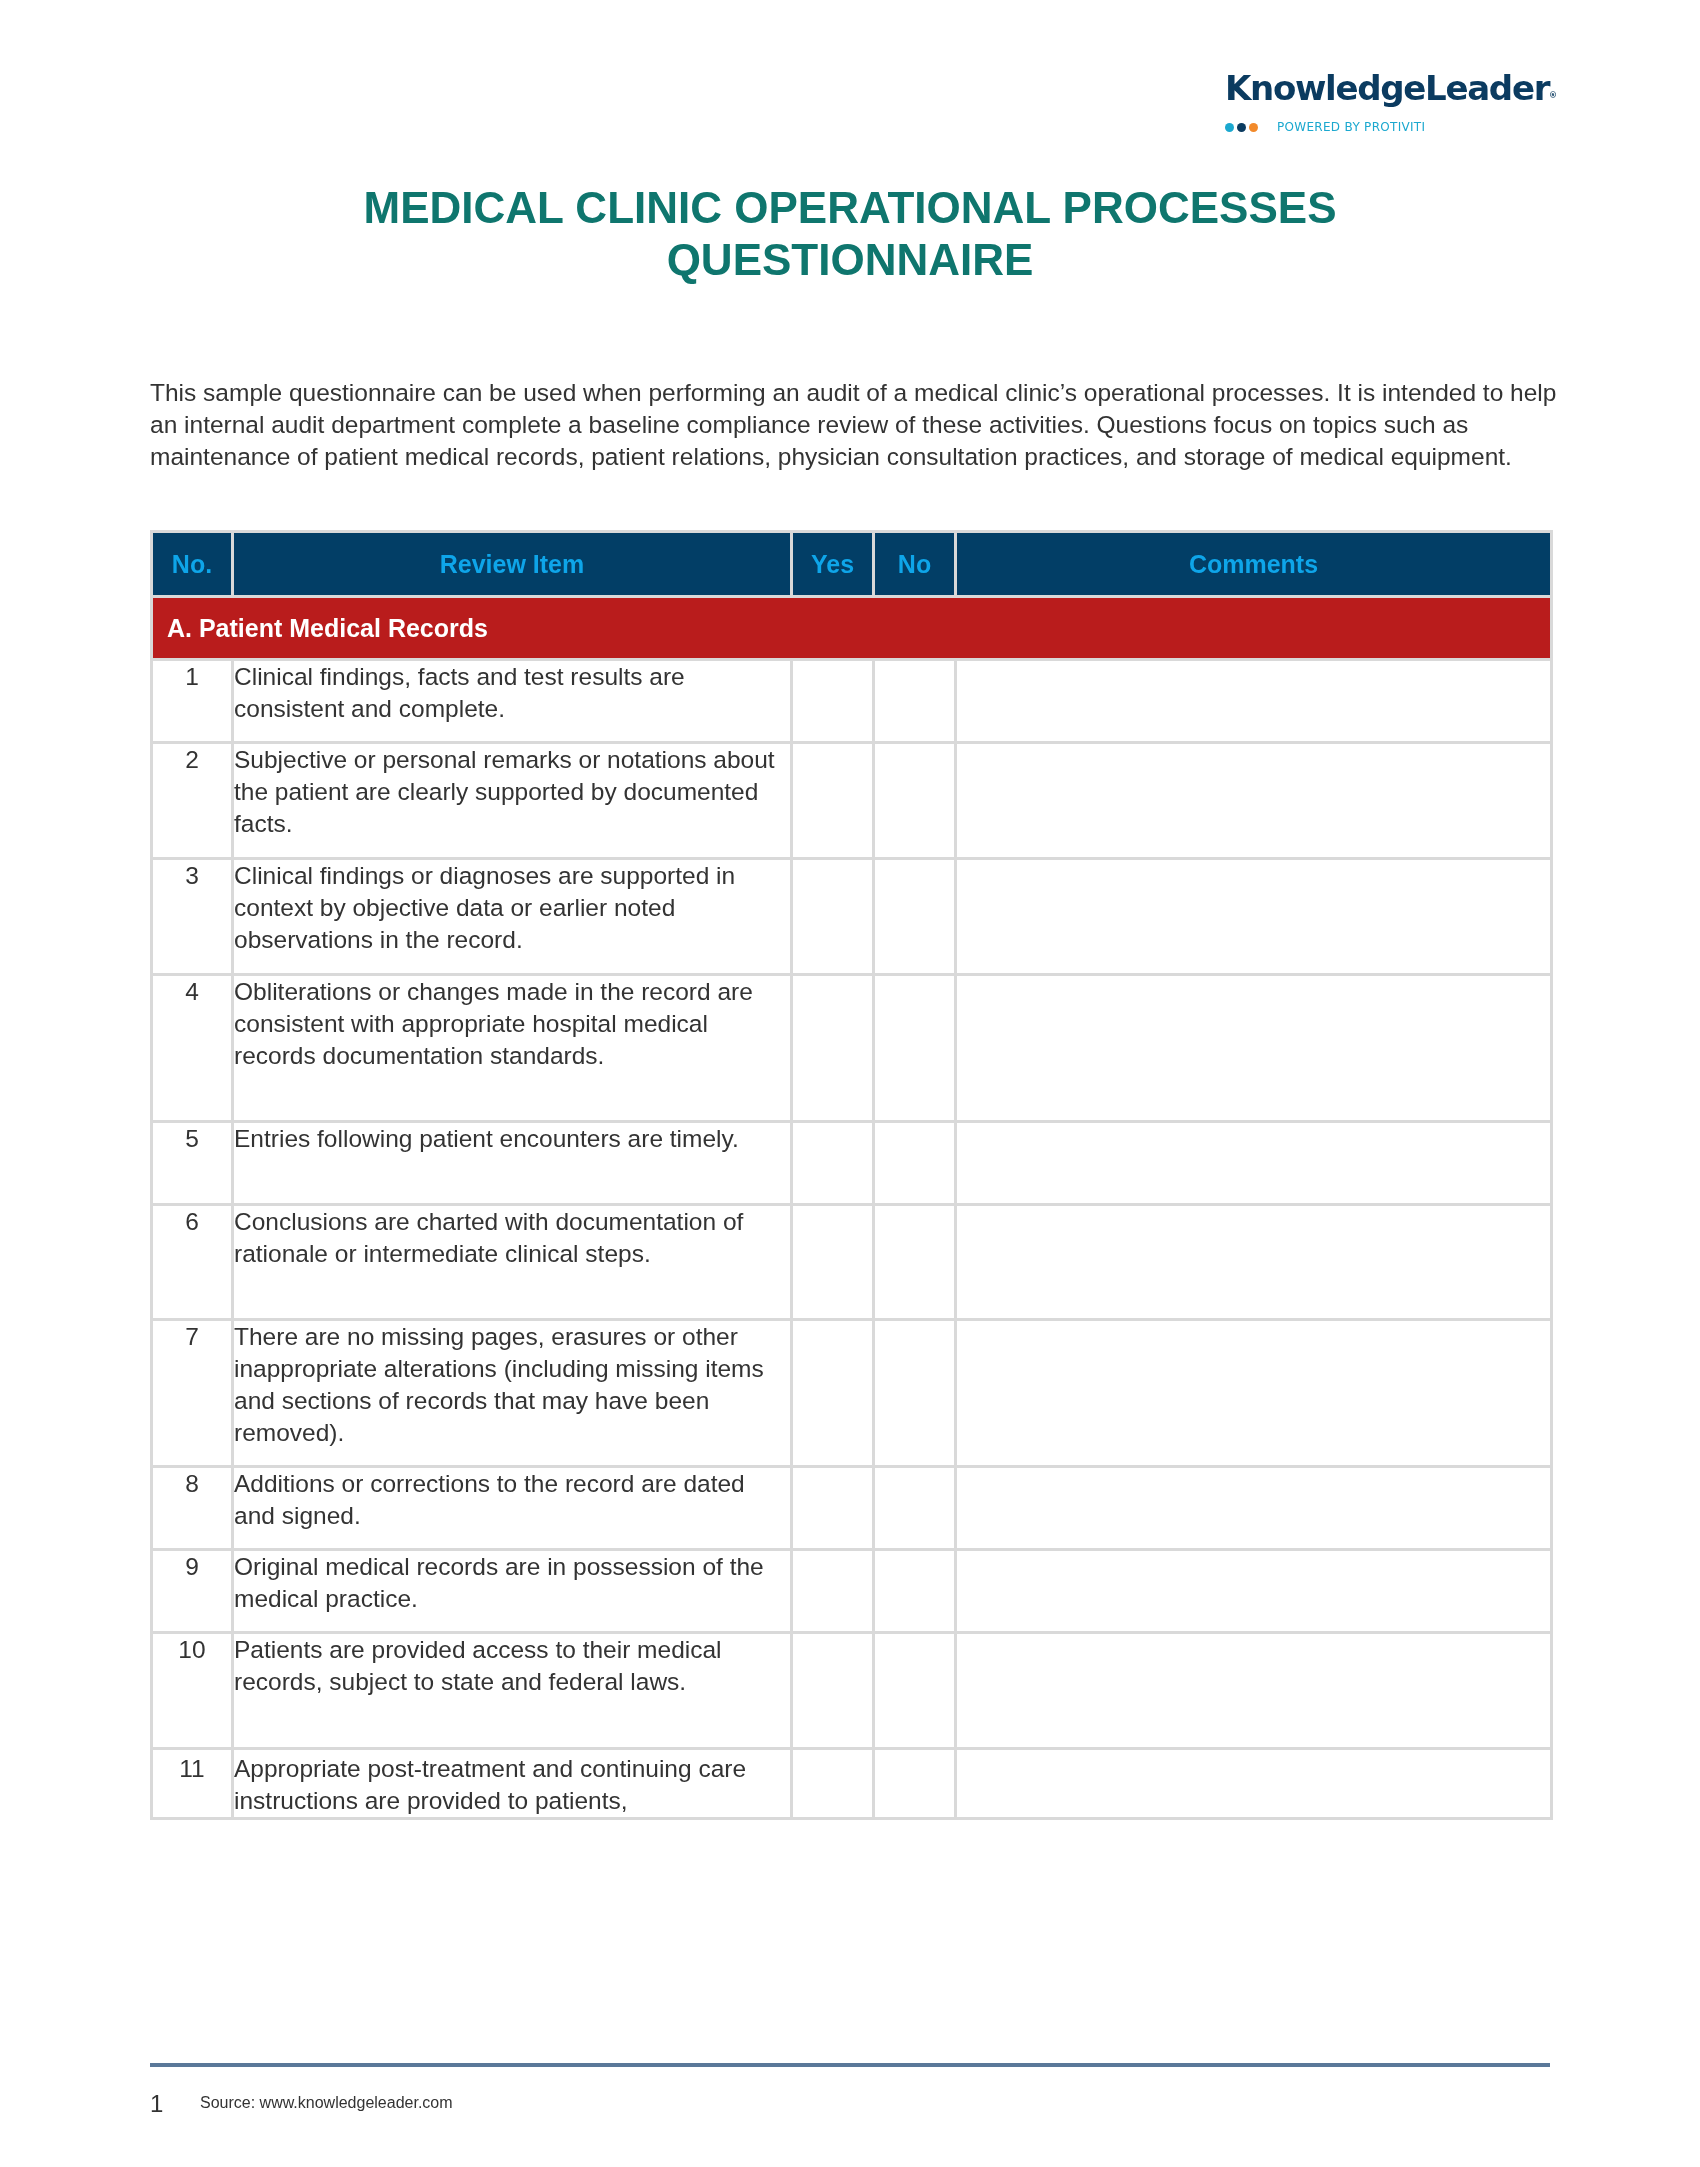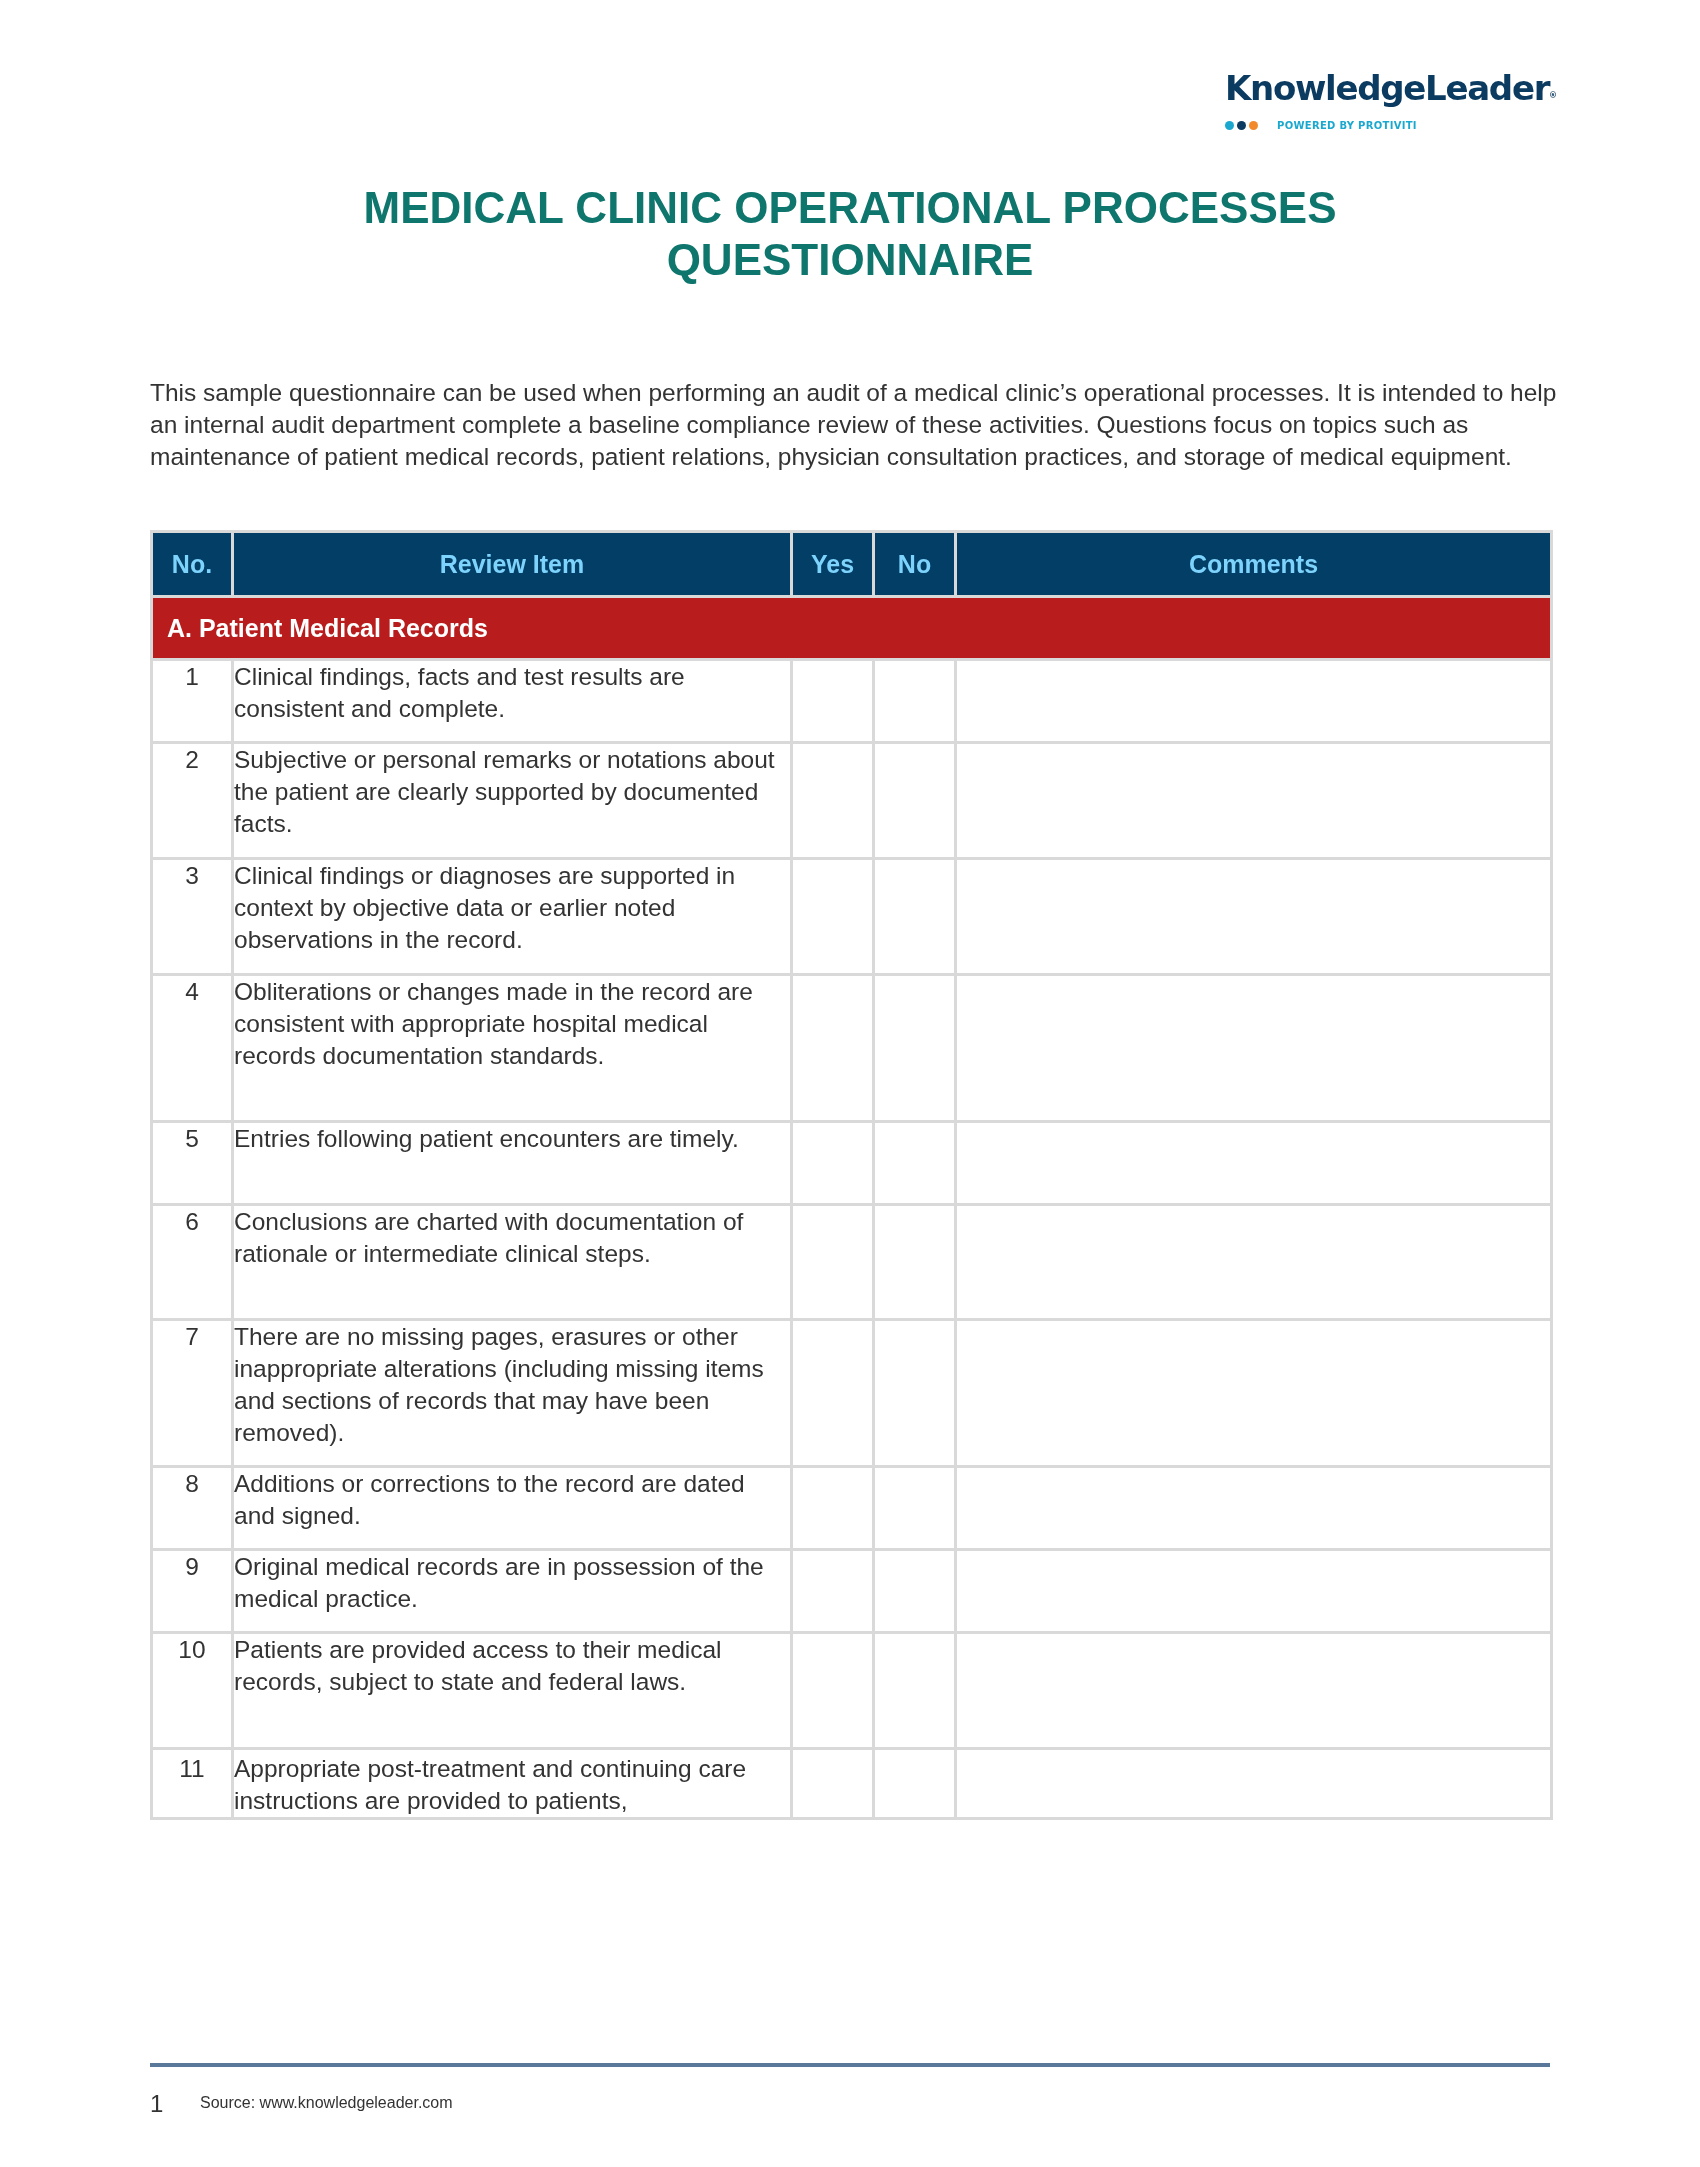--- a/index.html
+++ b/index.html
@@ -6,33 +6,33 @@
   body { width: 1700px; height: 2167px; position: relative; overflow: hidden;
          font-family: "Liberation Sans", sans-serif; color: #333333; }
 
   .logo { position: absolute; left: 1225px; top: 68px; width: 330px; }
   .logo-word { font-family: "DejaVu Sans", sans-serif; font-weight: bold; font-size: 34px;
                color: #0b3b60; letter-spacing: -1.3px; line-height: 40px; }
   .logo-word sup { font-size: 8px; vertical-align: top; position: relative; top: 8px; letter-spacing: 0; }
   .logo-sub { display: flex; align-items: center; margin-top: 12px; }
   .dot { width: 9px; height: 9px; border-radius: 50%; margin-right: 3px; display: inline-block; }
   .dot.d1 { background: #1ba8cf; } .dot.d2 { background: #0b3b60; } .dot.d3 { background: #f28a2b; }
-  .powered { font-family: "DejaVu Sans", sans-serif; font-weight: bold; font-size: 10px;
+  .powered { font-family: "DejaVu Sans", sans-serif; font-weight: normal; font-size: 12px;
              color: #1ba8cf; margin-left: 16px; letter-spacing: 0.3px; }
 
   .title { position: absolute; left: 150px; width: 1400px; top: 182px; text-align: center;
            font-weight: bold; font-size: 44px; line-height: 52px; color: #0f766e; }
 
   .intro { position: absolute; left: 150px; width: 1410px; top: 377px;
            font-size: 24.5px; line-height: 32px; color: #333333; }
 
   table.q { position: absolute; left: 150px; top: 530px; width: 1400px;
             border-collapse: collapse; table-layout: fixed; }
   table.q td, table.q th { border: 3px solid #d9d9d9; padding: 0; vertical-align: top; }
-  table.q th { background: #023e66; color: #7dd3fc; font-weight: bold; font-size: 25px;
+  table.q th { background: #023e66; color: #0ea5e9; font-weight: bold; font-size: 25px;
                height: 62px; vertical-align: middle; text-align: center; }
   tr.section td { background: #b91c1c; color: #ffffff; font-weight: bold; font-size: 25px;
                   height: 60px; vertical-align: middle; padding-left: 14px; }
   td.num { text-align: center; font-size: 24.5px; line-height: 32px; padding-top: 16px; }
   td.item { font-size: 24.5px; line-height: 32px; padding: 16px 12px 0 14px; }
   tr.r1 td { height: 80px; } tr.r2 td { height: 113px; } tr.r3 td { height: 113px; }
   tr.r4 td { height: 144px; } tr.r5 td { height: 80px; } tr.r6 td { height: 112px; }
   tr.r7 td { height: 144px; } tr.r8 td { height: 80px; } tr.r9 td { height: 80px; }
   tr.r10 td { height: 113px; } tr.r11 td { height: 62px; }
   tr.r11 td.item, tr.r11 td.num { padding-top: 3px; }

